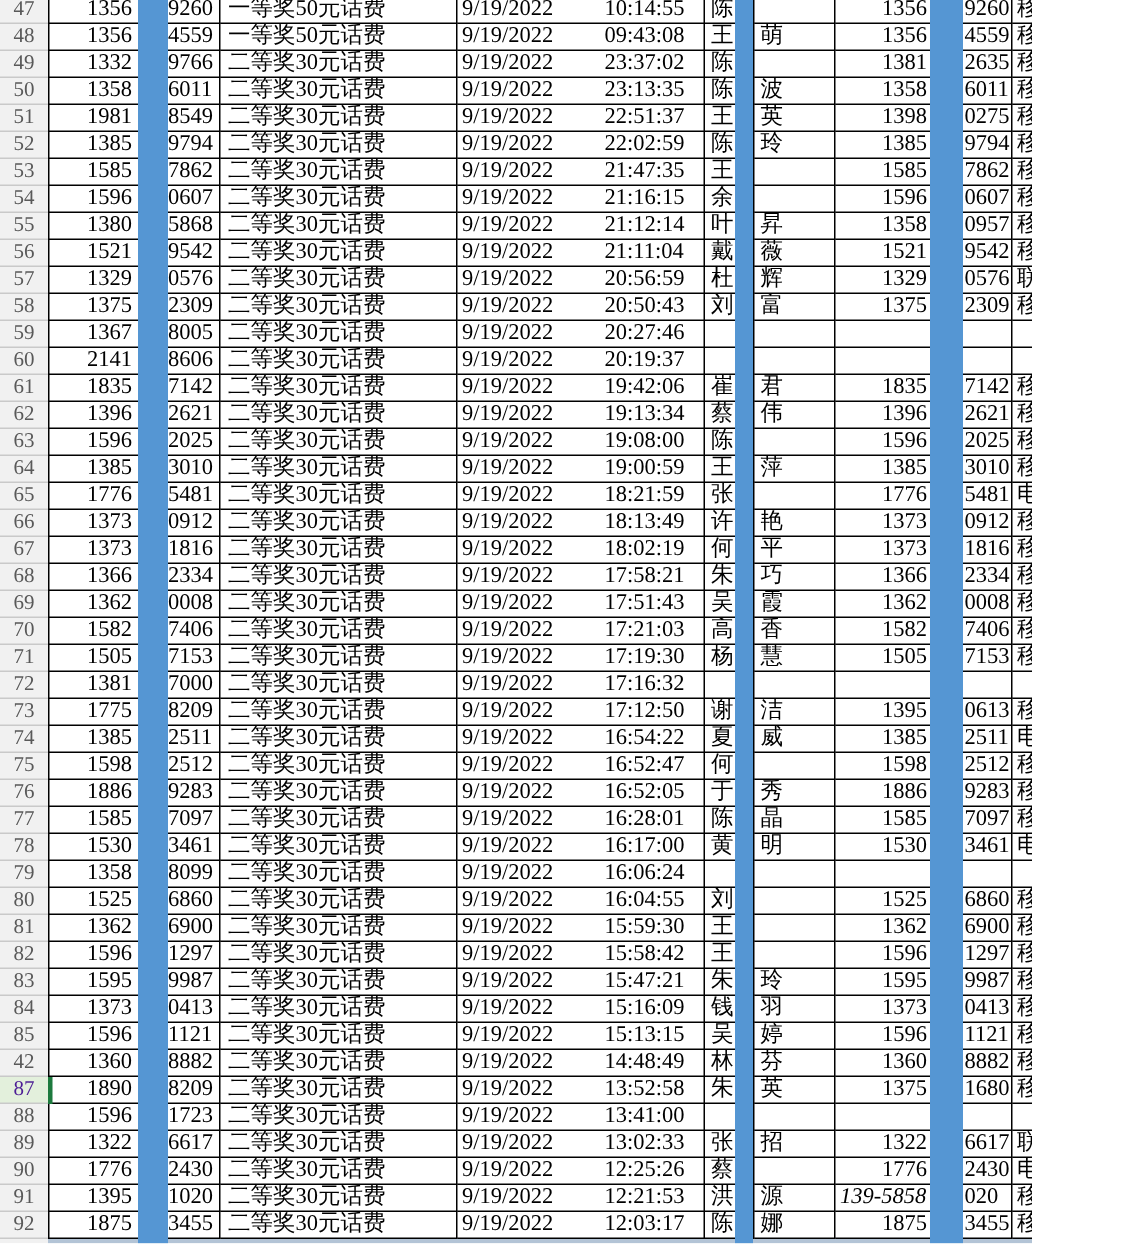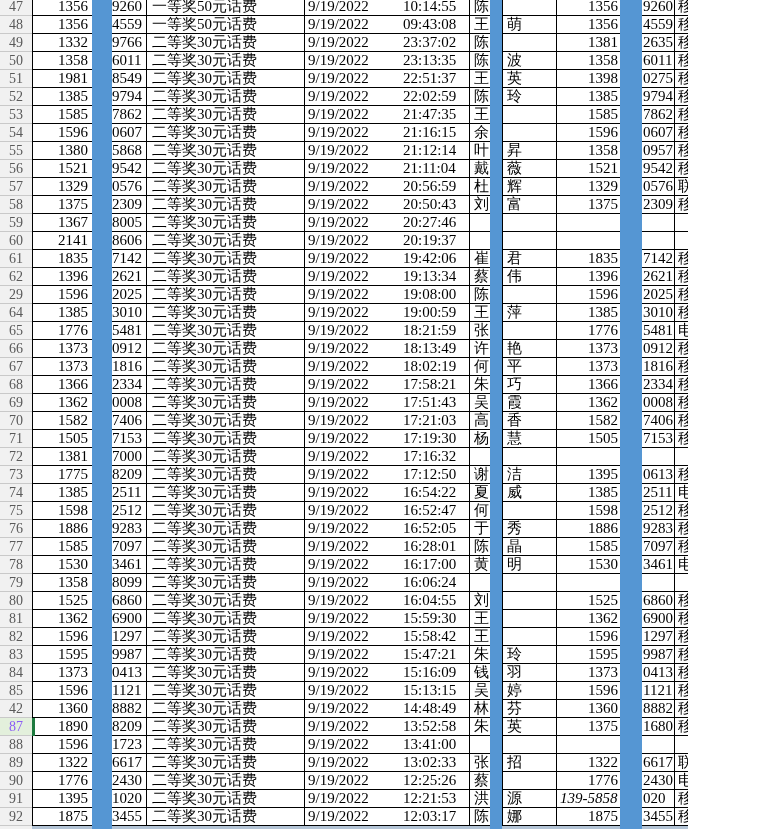--- a/index.html
+++ b/index.html
@@ -307,21 +307,21 @@
     </div>
     <div class="c sn">蔡</div>
     <div class="c gn">伟</div>
     <div class="c pr">1396</div>
     <div class="c sr">2621</div>
     <div class="c car">移动</div>
     <div class="c blank"></div>
     <div class="c edge"></div>
   </div>
       <div class="row">
-    <div class="hdr">29</div>
+    <div class="hdr">63</div>
     <div class="c b">1596</div>
     <div class="c d">2025</div>
     <div class="c prize">二等奖30元话费</div>
     <div class="c dt">
       <span class="date">9/19/2022</span>
       <span class="time">19:08:00</span>
     </div>
     <div class="c sn">陈</div>
     <div class="c gn"></div>
     <div class="c pr">1596</div>
@@ -715,21 +715,21 @@
     </div>
     <div class="c sn">林</div>
     <div class="c gn">芬</div>
     <div class="c pr">1360</div>
     <div class="c sr">8882</div>
     <div class="c car">移动</div>
     <div class="c blank"></div>
     <div class="c edge"></div>
   </div>
       <div class="row">
-    <div class="hdr sel" style="background: rgb(227, 240, 220); color: #8b5cf6;">87</div>
+    <div class="hdr sel" style="background: rgb(227, 240, 220); color: #4c1d95;">87</div>
     <div class="c b">1890</div>
     <div class="c d">8209</div>
     <div class="c prize">二等奖30元话费</div>
     <div class="c dt">
       <span class="date">9/19/2022</span>
       <span class="time">13:52:58</span>
     </div>
     <div class="c sn">朱</div>
     <div class="c gn">英</div>
     <div class="c pr">1375</div>

